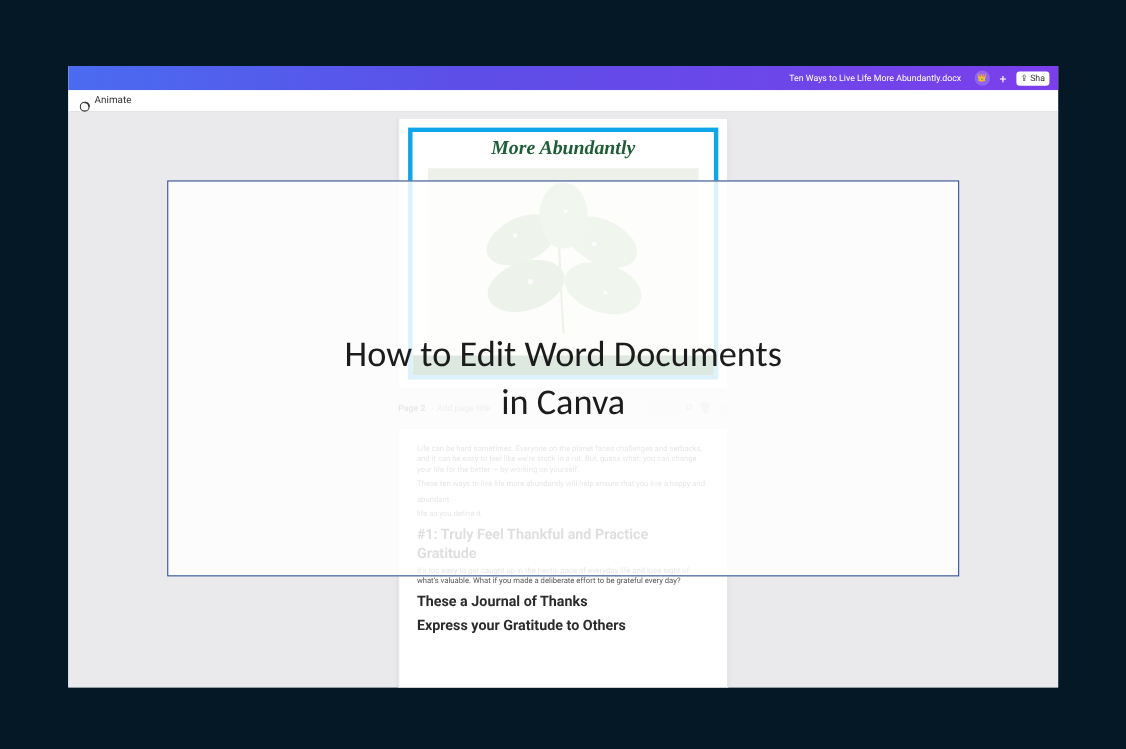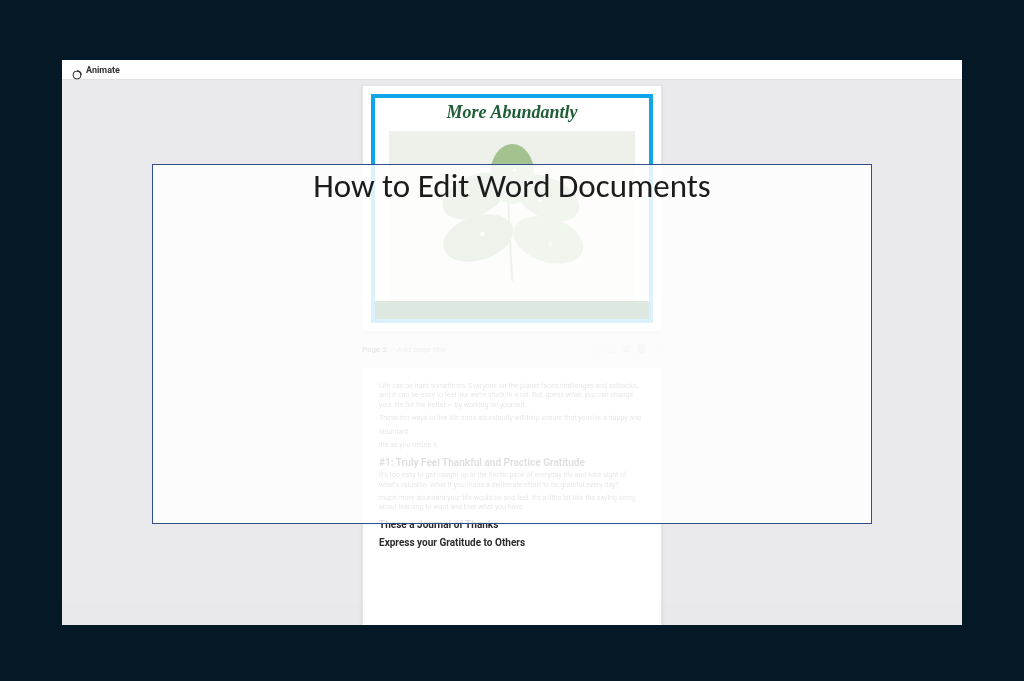--- a/index.html
+++ b/index.html
@@ -67,21 +67,21 @@
   padding: 0 10px;
   gap: 4px;
 }
 .animate-icon {
   width: 10px; height: 10px;
   display:inline-block;
 }
 .animate-label {
   font-size: 9px;
   color: #333;
-  font-weight: 700;
+  font-weight: 400;
 }
 .canvas-area {
   width: 100%;
   height: calc(100% - 42px);
   background: #eaeaec;
   display: flex;
   justify-content: center;
   padding-top: 5px;
 }
 .page-stack {
@@ -146,47 +146,58 @@
   font-size:9px;
 }
 .page2 {
   min-height: 300px;
   padding: 14px 16px 10px 16px;
   font-size: 7px;
   color:#555;
   line-height:1.35;
 }
 .page2 .strong { font-weight:700; color:#333; }
-.page2 .hdr { font-weight:700; font-size:10px; color:#2b2b2b; margin:5px 0 2px 0;}
+.page2 .hdr { font-weight:700; font-size:13px; color:#2b2b2b; margin:5px 0 2px 0;}
 .page2 p { margin-bottom:4px; }
 .overlay {
   position:absolute;
   top: 164px;
   left: 152px;
   width: 720px;
   height: 360px;
   background: rgba(255,255,255,0.85);
   border: 1px solid #2f4f8f;
   display:flex;
-  align-items:flex-start;
+  align-items:center;
   justify-content:center;
 }
 .overlay-text {
   text-align:center;
   font-size: 33px;
   color:#1c1c1c;
   font-family: -apple-system, "Segoe UI", Calibri, sans-serif;
   line-height:1.3;
 }
 </style>
 </head>
 <body>
 
 <div class="app-window">
 
+  <div class="top-bar">
+    <span class="doc-title">Ten Ways to Live Life More Abundantly.docx</span>
+    <span class="crown-badge">
+      <span style="font-size:7px">👑</span>
+    </span>
+    <span class="plus-btn">+</span>
+    <span class="share-btn">
+      <span>⇪</span>
+      <span>Sha</span>
+    </span>
+  </div>
 
   <div class="sub-bar">
     <span class="animate-icon">
       <svg viewBox="0 0 10 10" width="10" height="10">
           <circle cx="5" cy="5" r="4" fill="none" stroke="#333" stroke-width="1"></circle>
           <path d="M5 1 A4 4 0 0 1 9 5" stroke="#333" fill="none" stroke-width="1.6"></path>
         </svg>
     </span>
     <span class="animate-label">Animate</span>
   </div>
@@ -231,27 +242,27 @@
         </span>
       </div>
 
       <div class="doc-page page2">
         <p>Life can be hard sometimes. Everyone on the planet faces challenges and setbacks, and it can be easy to feel like we're stuck in a rut. But, guess what: you can change your life for the better — by working on yourself.</p>
         <p>These ten ways to live life more abundantly will help ensure that you live a happy and</p>
         <p>abundant</p>
         <p>life as you define it.</p>
         <p class="hdr">#1: Truly Feel Thankful and Practice Gratitude</p>
         <p>It's too easy to get caught up in the hectic pace of everyday life and lose sight of what's valuable. What if you made a deliberate effort to be grateful every day?</p>
-        <p>much more abundant your life would be and feel. It's a little bit like the saying being about learning to want and love what you have.</p>
         <p class="hdr">These a Journal of Thanks</p>
         <p class="hdr">Express your Gratitude to Others</p>
 
       </div>
 
     </div>
   </div>
 </div>
 
 <div class="overlay">
   <div class="overlay-text">
     <span>How to Edit Word Documents</span><br>
+    <span>in Canva</span>
   </div>
 </div>
 
 </body></html>

